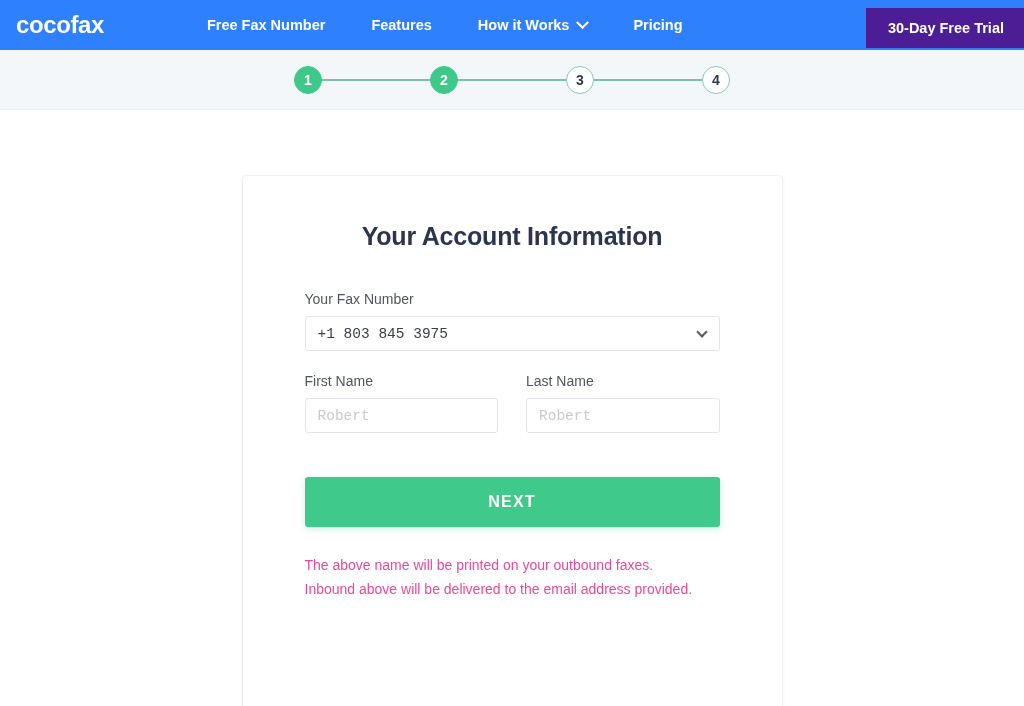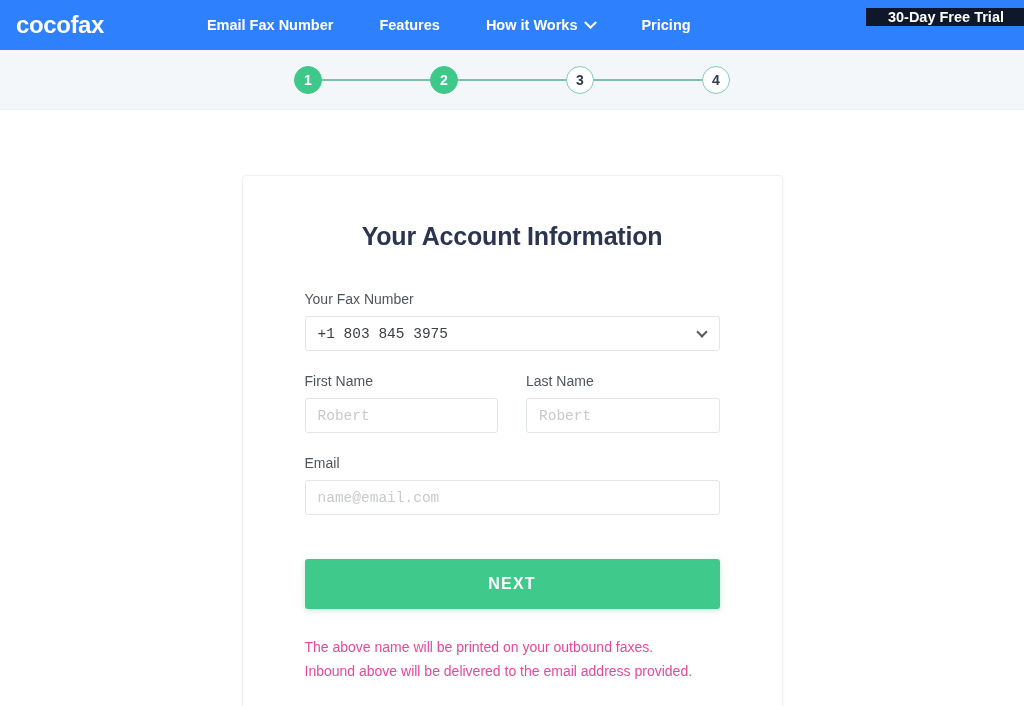--- a/index.html
+++ b/index.html
@@ -57,22 +57,22 @@
     height: 9px;
     border-right: 2px solid #ffffff;
     border-bottom: 2px solid #ffffff;
     transform: rotate(45deg) translate(-2px, -2px);
   }
 
   .trial-btn {
     position: absolute;
     right: 0;
     top: 8px;
-    height: 18px;
-    background: #0f172a;
+    height: 40px;
+    background: #4c1d95;
     color: #ffffff;
     font-size: 14.5px;
     font-weight: 700;
     border: none;
     padding: 0 20px 0 22px;
     display: flex;
     align-items: center;
     white-space: nowrap;
     font-family: inherit;
     cursor: pointer;
@@ -226,21 +226,21 @@
   }
 </style>
 </head>
 <body>
 
 <div class="header">
   <div class="logo">cocofax</div>
 
   <nav class="nav">
     <a class="nav-link" href="#">
-      <span>Email Fax Number</span>
+      <span>Free Fax Number</span>
     </a>
     <a class="nav-link" href="#">
       <span>Features</span>
     </a>
     <a class="nav-link" href="#">
       <span>How it Works</span>
       <span class="chevron-small"></span>
     </a>
     <a class="nav-link" href="#">
       <span>Pricing</span>
@@ -281,24 +281,20 @@
       <div>
         <label class="field-label">First Name</label>
         <input class="form-control" type="text" placeholder="Robert" style="">
       </div>
       <div>
         <label class="field-label">Last Name</label>
         <input class="form-control" type="text" placeholder="Robert" style="">
       </div>
     </div>
 
-    <div class="field-group">
-      <label class="field-label">Email</label>
-      <input class="form-control" type="email" placeholder="name@email.com" style="">
-    </div>
 
     <button class="next-btn">NEXT</button>
 
     <div class="note">
       <div>The above name will be printed on your outbound faxes.</div>
       <div>Inbound above will be delivered to the email address provided.</div>
     </div>
 
   </div>
 </div>

